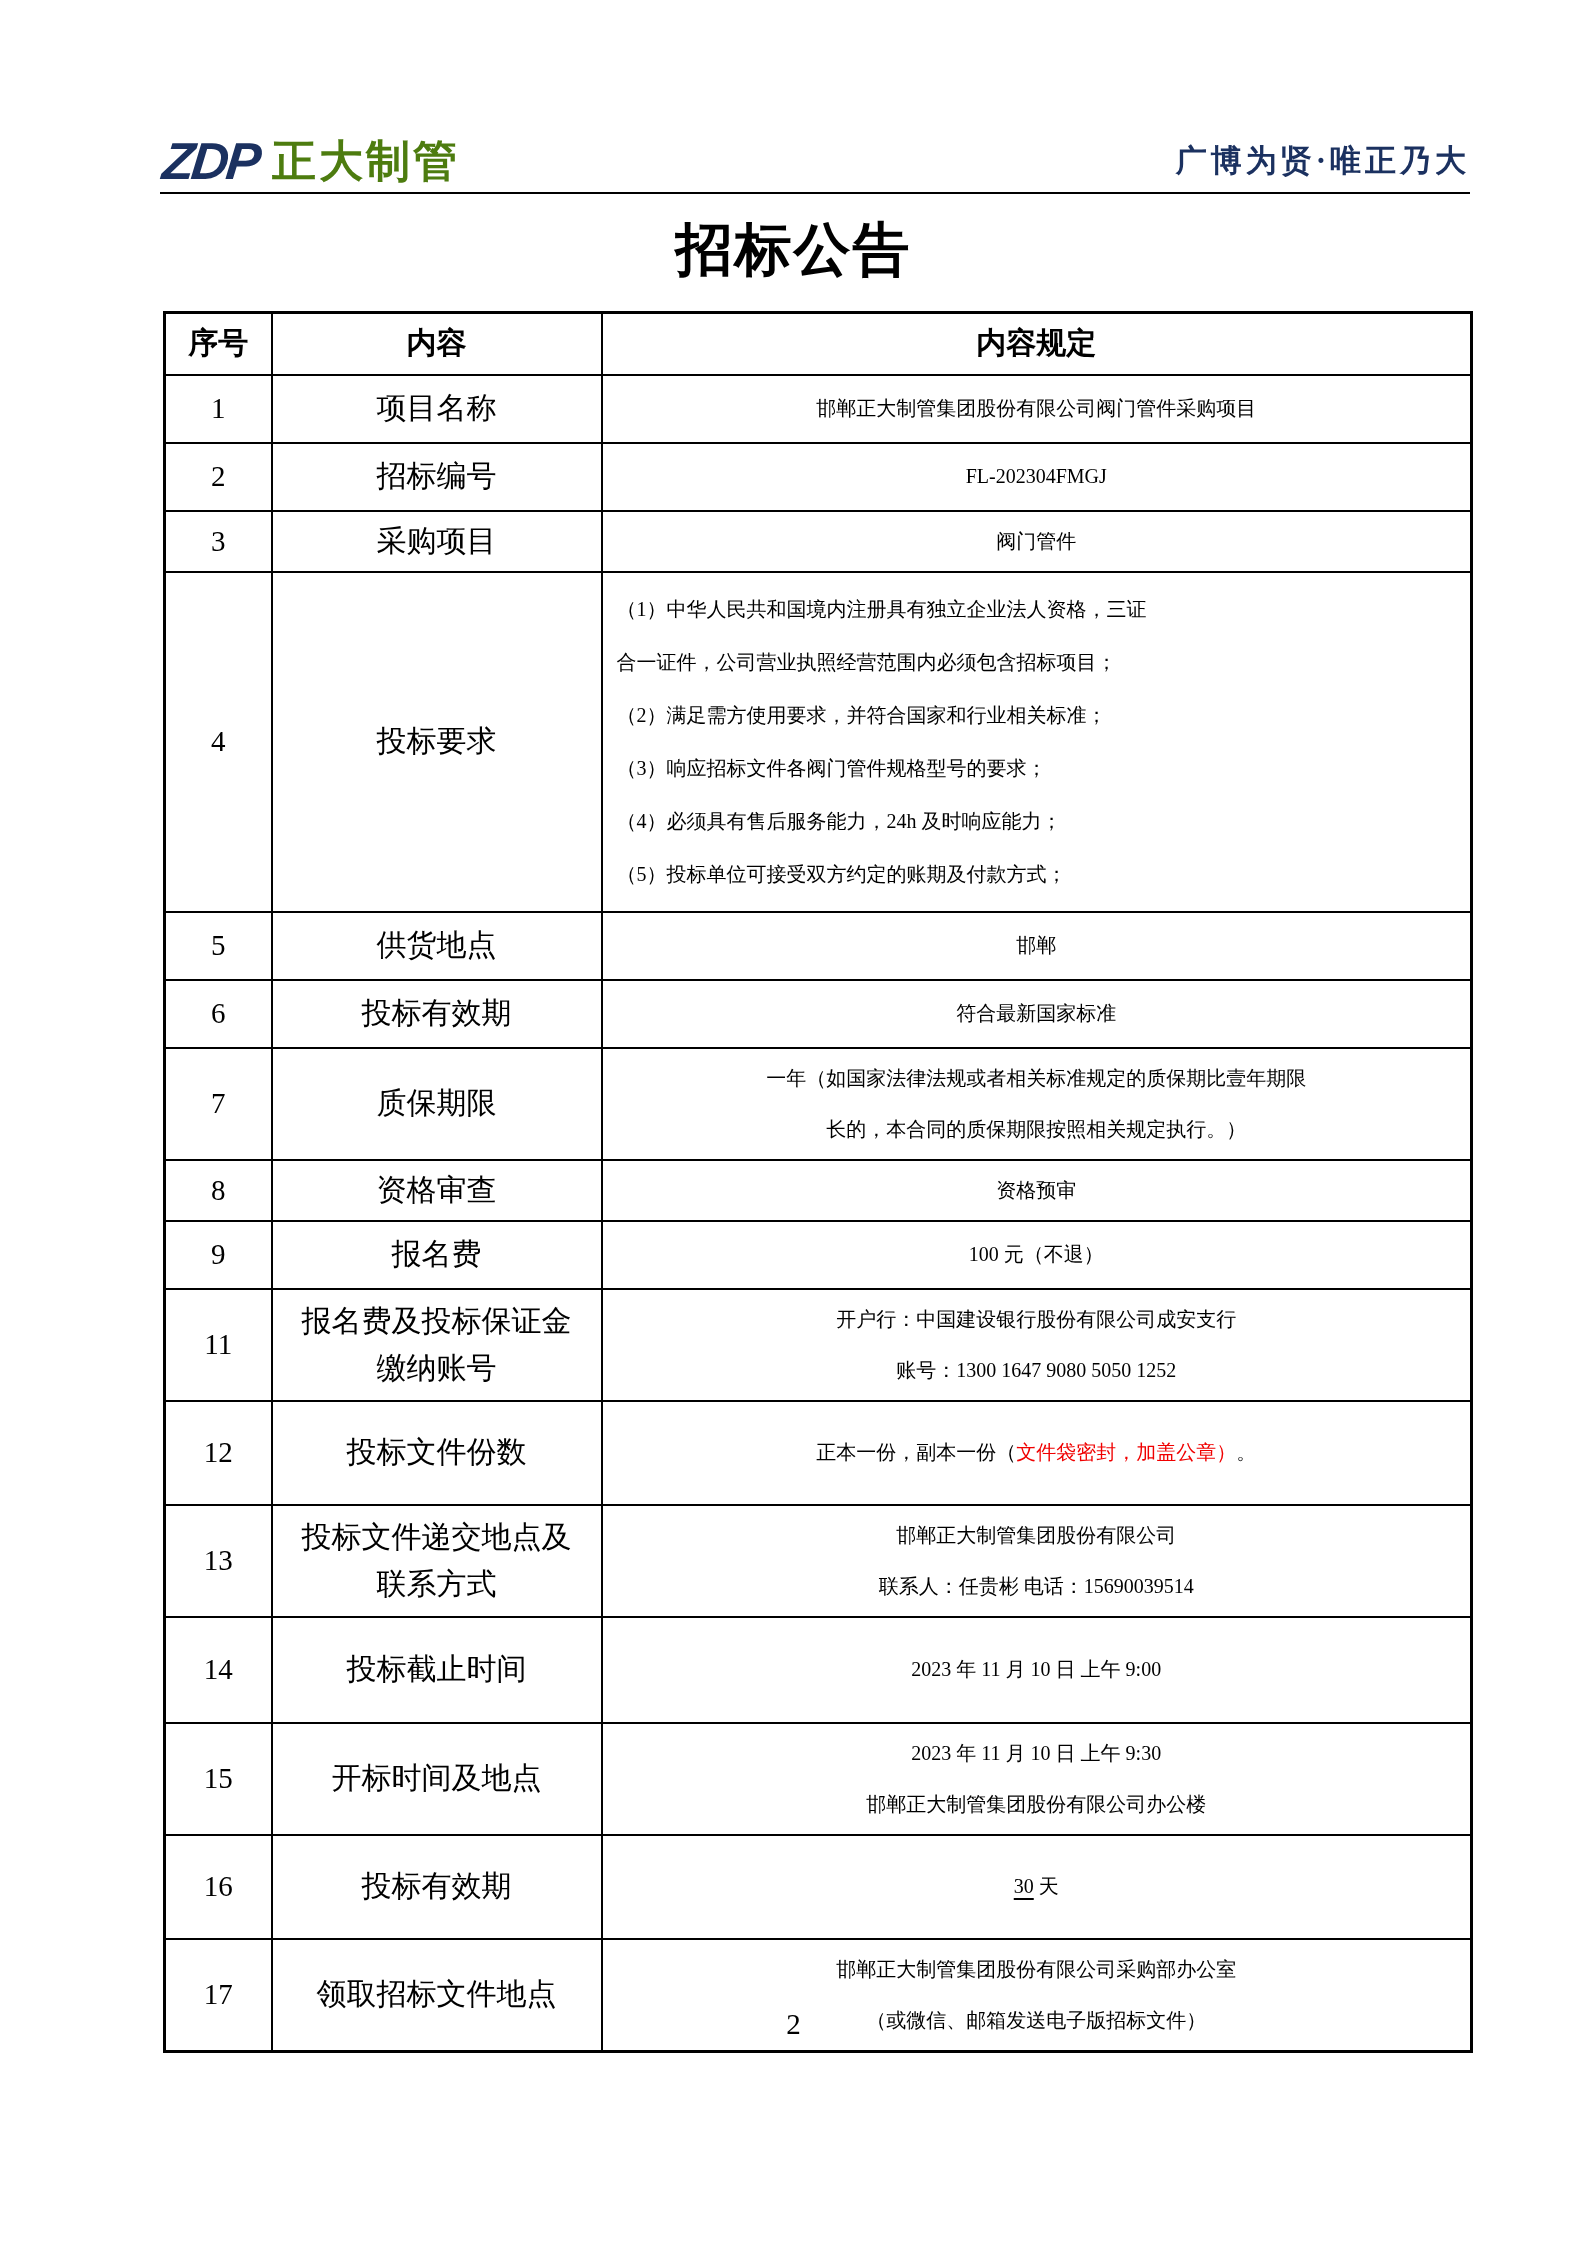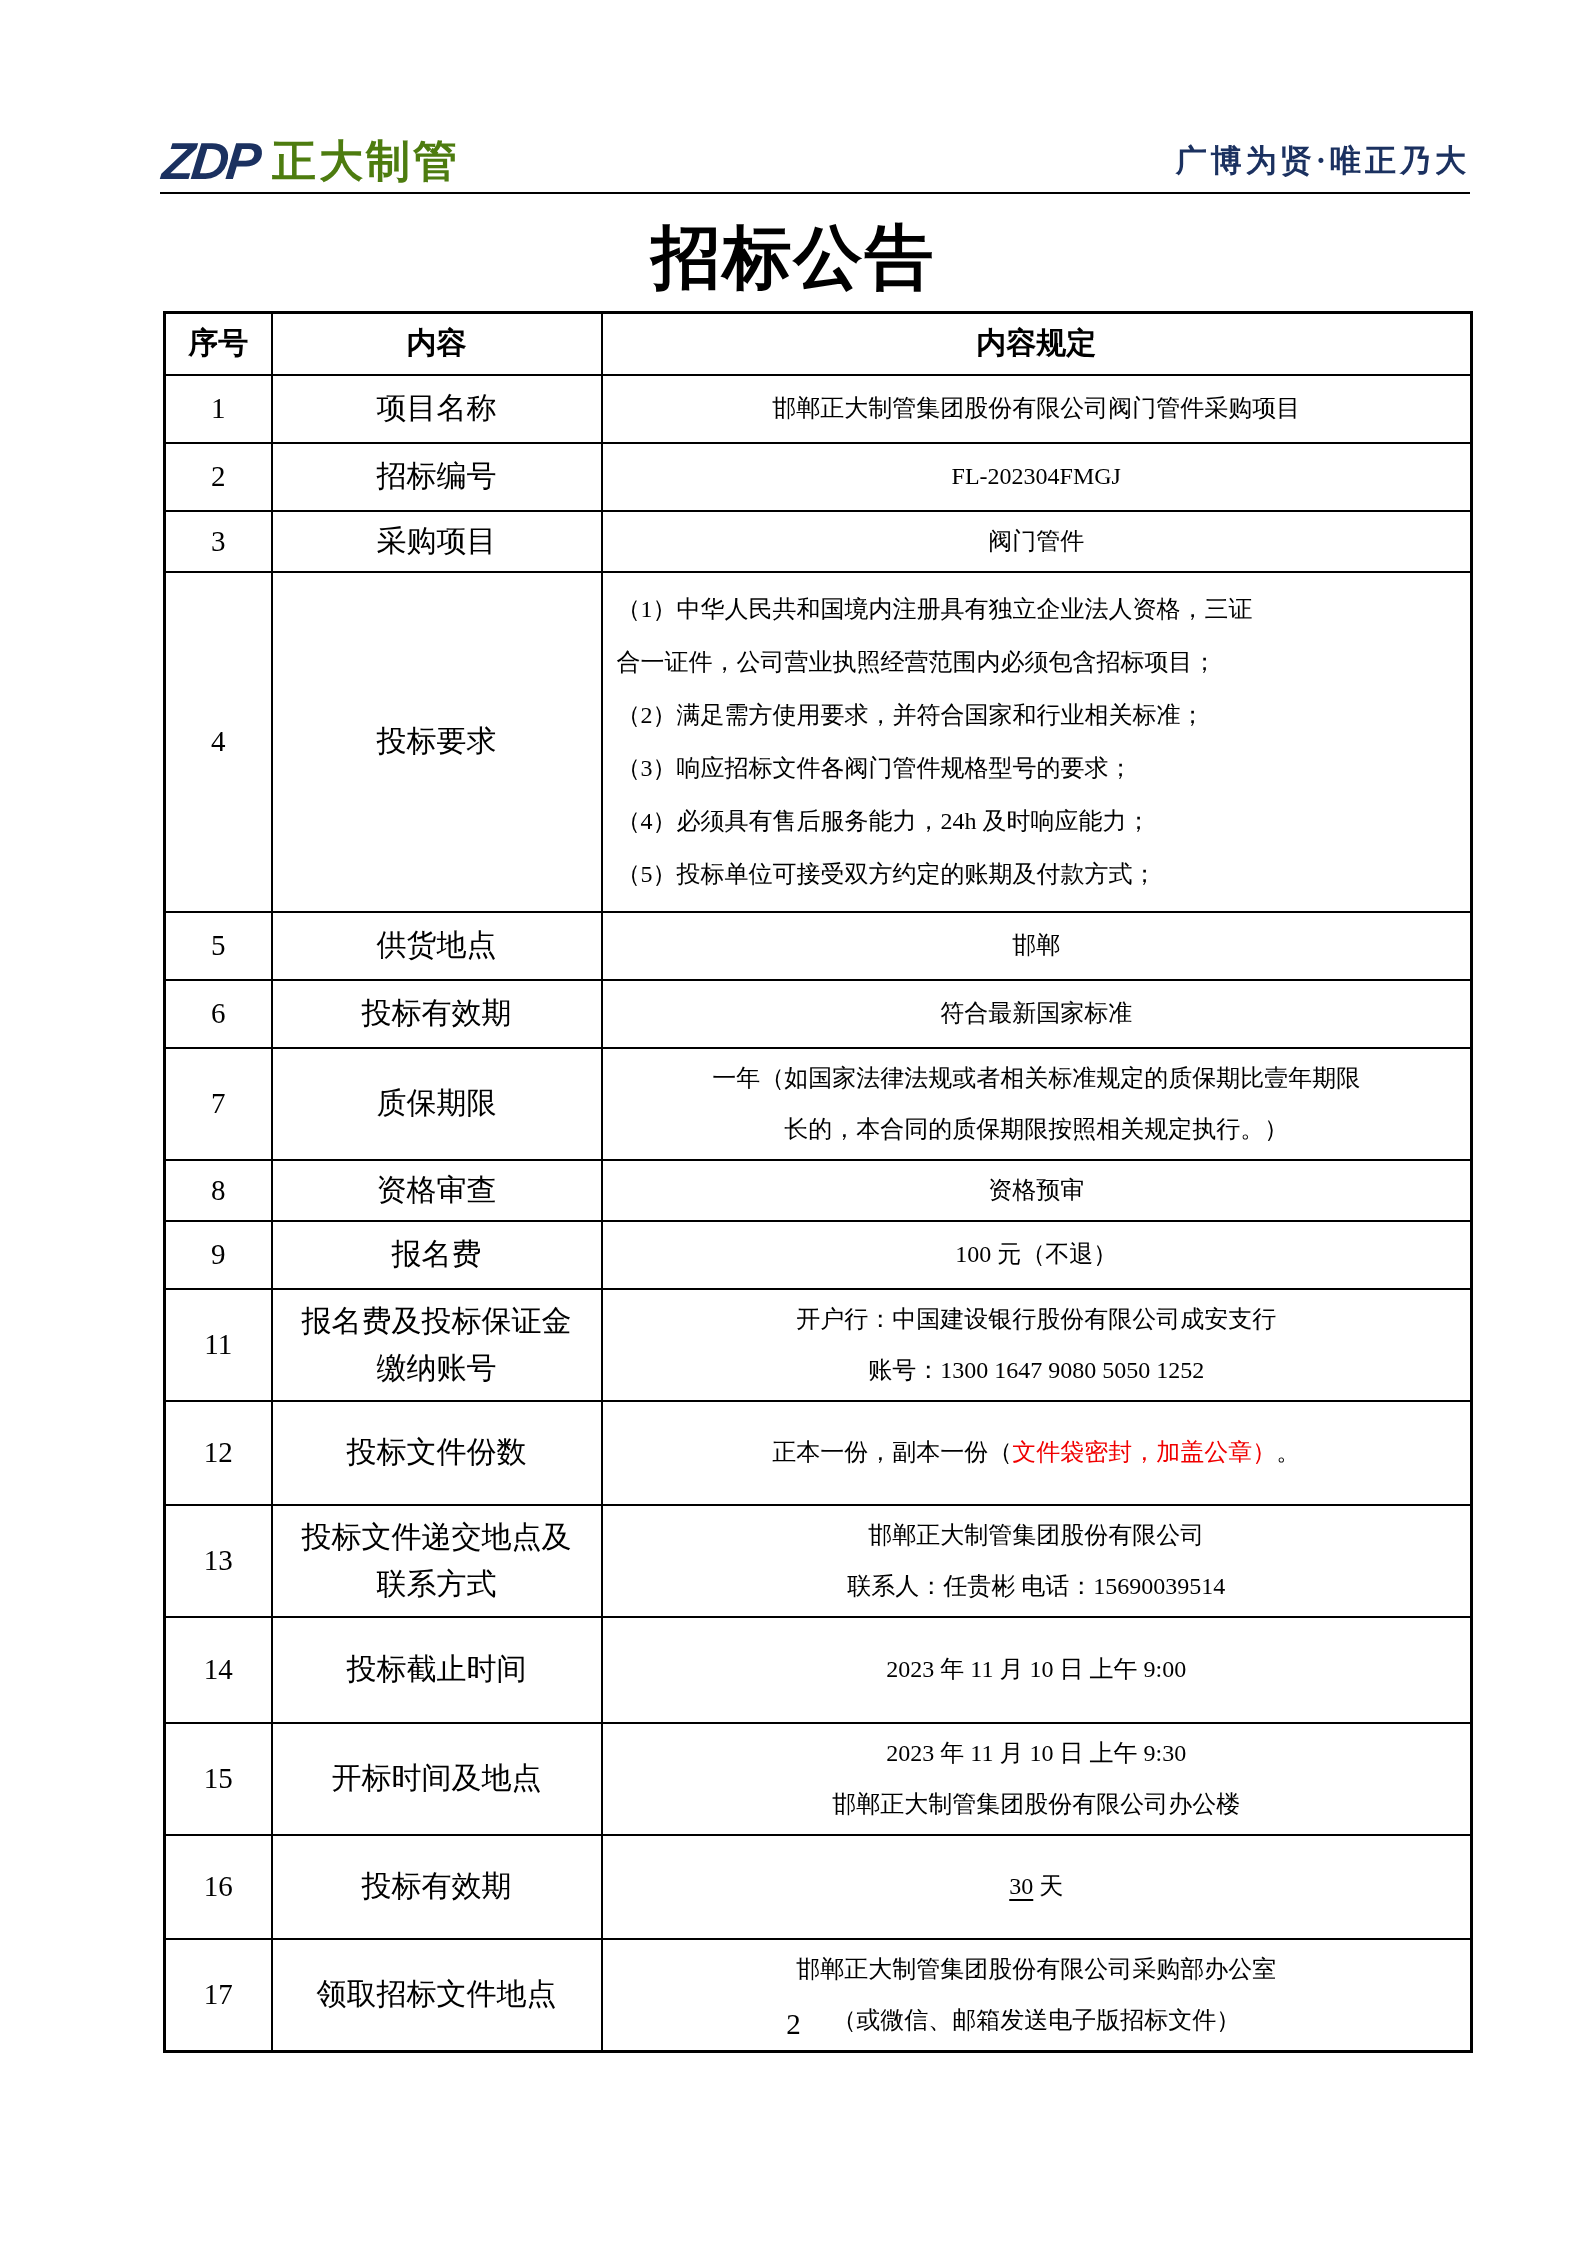--- a/index.html
+++ b/index.html
@@ -33,21 +33,21 @@
   }
   .header-rule{
     position:absolute;left:160px;top:192px;width:1310px;height:0;
     border-top:2px solid #000;
   }
   
   .doc-title{
     position:absolute;left:0;top:212px;width:100%;
     text-align:center;
     font-family:"Liberation Sans","DejaVu Sans",sans-serif;
-    font-weight:bold;font-size:69px;letter-spacing:2px;
+    font-weight:bold;font-size:57px;letter-spacing:2px;
     margin:0;
   }
   
   table.notice{
     position:absolute;left:163px;top:311px;
     width:1307px;
     border-collapse:collapse;
     table-layout:fixed;
     border:3px solid #000;
   }
@@ -64,21 +64,21 @@
     font-size:30px;font-weight:bold;text-align:center;
   }
   td.col-no{
     font-size:29px;text-align:center;
   }
   td.col-label{
     font-size:30px;font-weight:normal;text-align:center;
     white-space:pre-line;line-height:1.55;margin-top:36px;
   }
   td.col-content{
-    font-size:24px;text-align:center;line-height:51px;
+    font-size:20px;text-align:center;line-height:51px;
   }
   td.col-content .line{min-height:51px;}
   td.col-content.left{
     text-align:left;padding-left:14px;padding-right:20px;
     line-height:53px;
   }
   td.col-content.left .line{min-height:53px;}
   .red{color:#f00000;}
   .u{text-decoration:underline;text-underline-offset:5px;}
   

